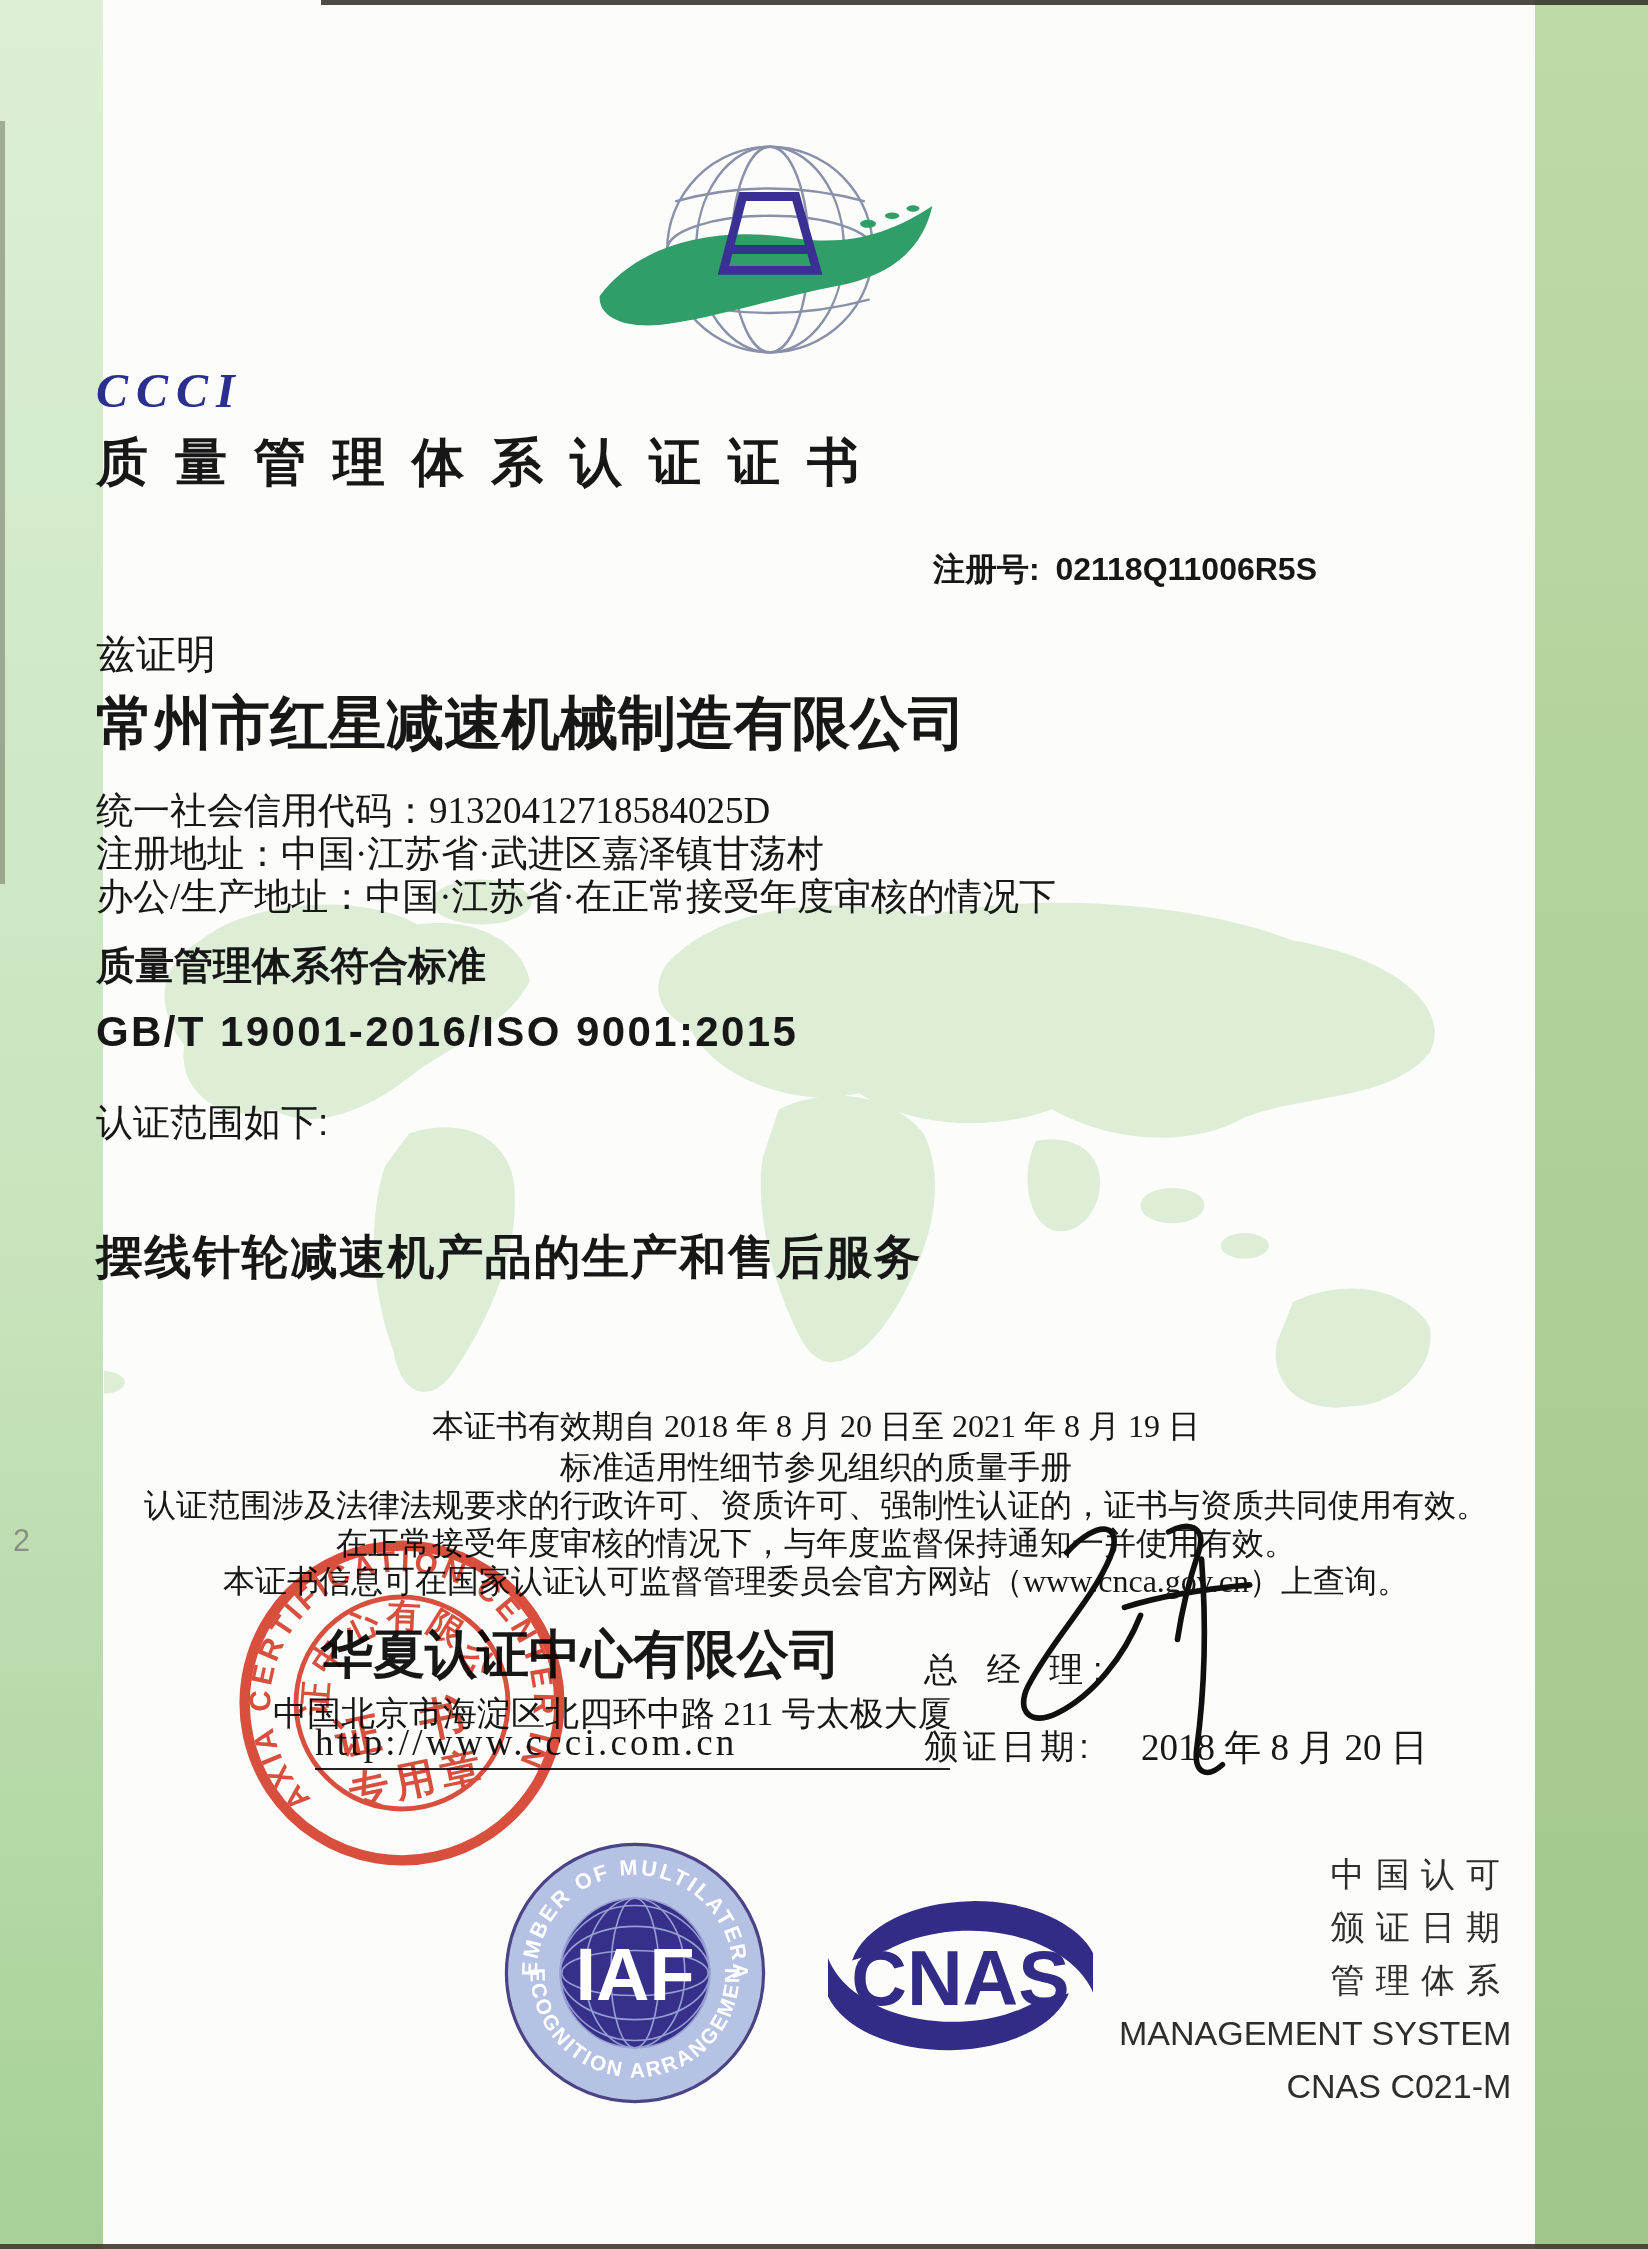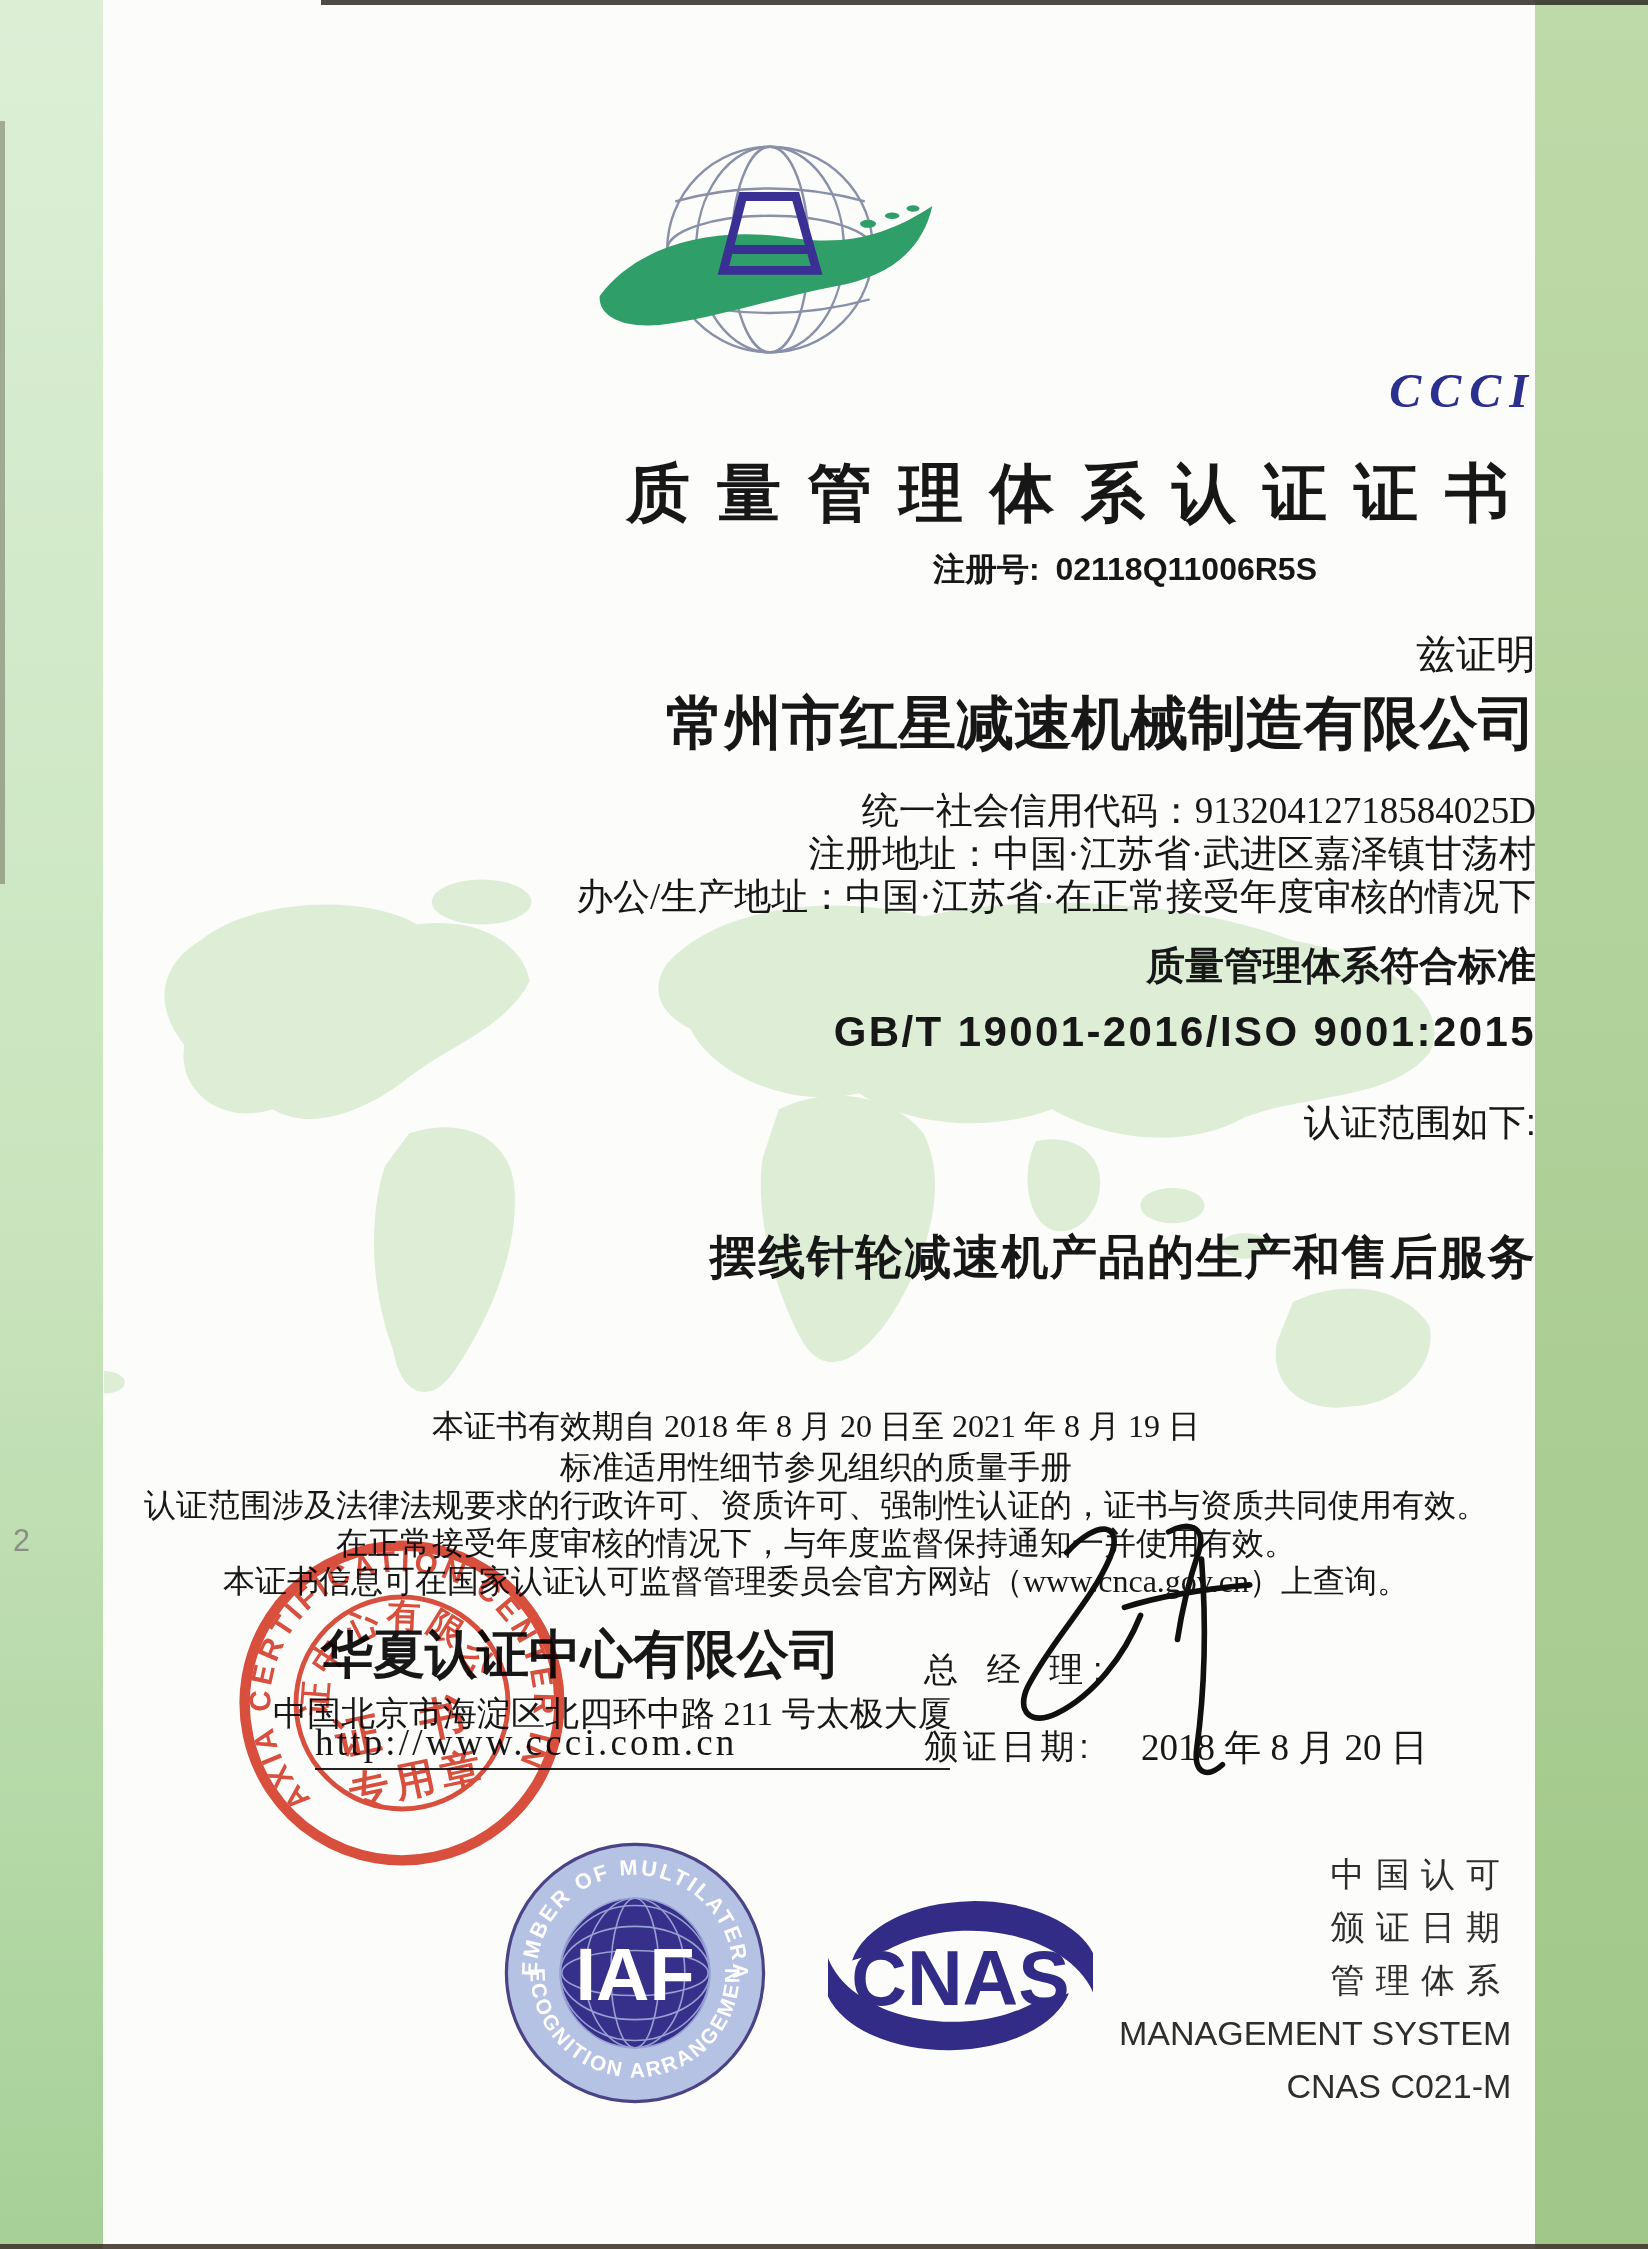--- a/index.html
+++ b/index.html
@@ -1,28 +1,28 @@
 <!DOCTYPE html>
 <html style="font-size:13px"><head>
 <meta charset="utf-8">
 <style>
   html,body{margin:0;padding:0;width:1649px;height:2250px;overflow:hidden;background:#f5f7f1;}
   .serif{font-family:"Liberation Serif","DejaVu Serif",serif;}
   .sans{font-family:"Liberation Sans","DejaVu Sans",sans-serif;}
   #page{position:relative;width:1649px;height:2250px;background:#fcfdfa;color:#171717;}
   .abs{position:absolute;}
-  .cline{position:absolute;left:96px;width:1440px;text-align:right;white-space:nowrap;}
+  .cline{position:absolute;left:96px;width:1440px;text-align:left;white-space:nowrap;}
   
   #band-left{left:0;top:0;width:103px;height:2250px;background:linear-gradient(#dcefd6,#c9e4bd 55%,#a6d097);}
   #band-right{left:1535px;top:0;width:114px;height:2250px;background:linear-gradient(#bedaa8,#a0c789);}
   #edge-top{left:321px;top:0;width:1327px;height:4.8px;background:#2f2b26;opacity:.85;}
   #edge-bottom{left:0;top:2244px;width:1649px;height:6.4px;background:#42382e;opacity:.9;}
   #edge-left-sliver{left:0;top:121px;width:4.8px;height:763px;background:#5a5a4a;opacity:.45;}
   
-  #title{top:450px;font-size:64px;font-weight:bold;letter-spacing:27px;}
+  #title{top:428px;font-size:52px;font-weight:bold;letter-spacing:27px;}
   #regline{top:548px;left:96px;width:1221px;text-align:right;font-size:32px;font-weight:bold;white-space:nowrap;}
   #certify{top:627px;font-size:40px;}
   #company{top:685px;font-size:58px;font-weight:bold;}
   #credit{top:786px;font-size:37px;}
   #regaddr{top:829px;font-size:37px;}
   #offaddr{top:872px;font-size:37px;}
   #stdhead{top:939px;font-size:39px;font-weight:bold;}
   #stdcode{top:1008px;font-size:42px;font-weight:bold;letter-spacing:2.4px;}
   #scopehead{top:1098px;font-size:37px;}
   #scopetext{top:1226px;font-size:47px;font-weight:bold;letter-spacing:1.6px;}

